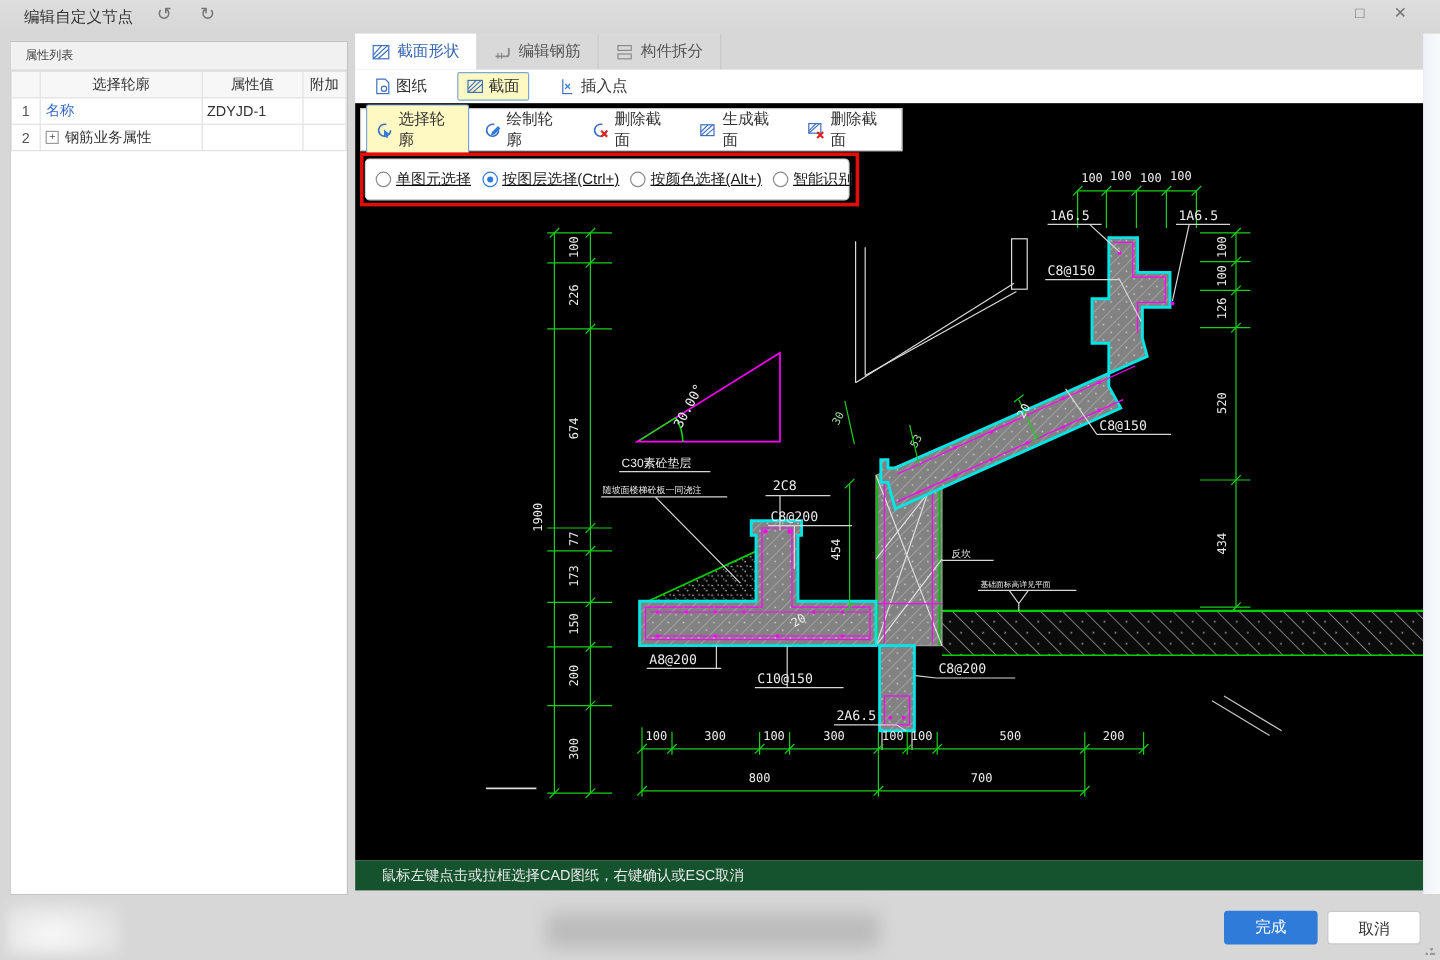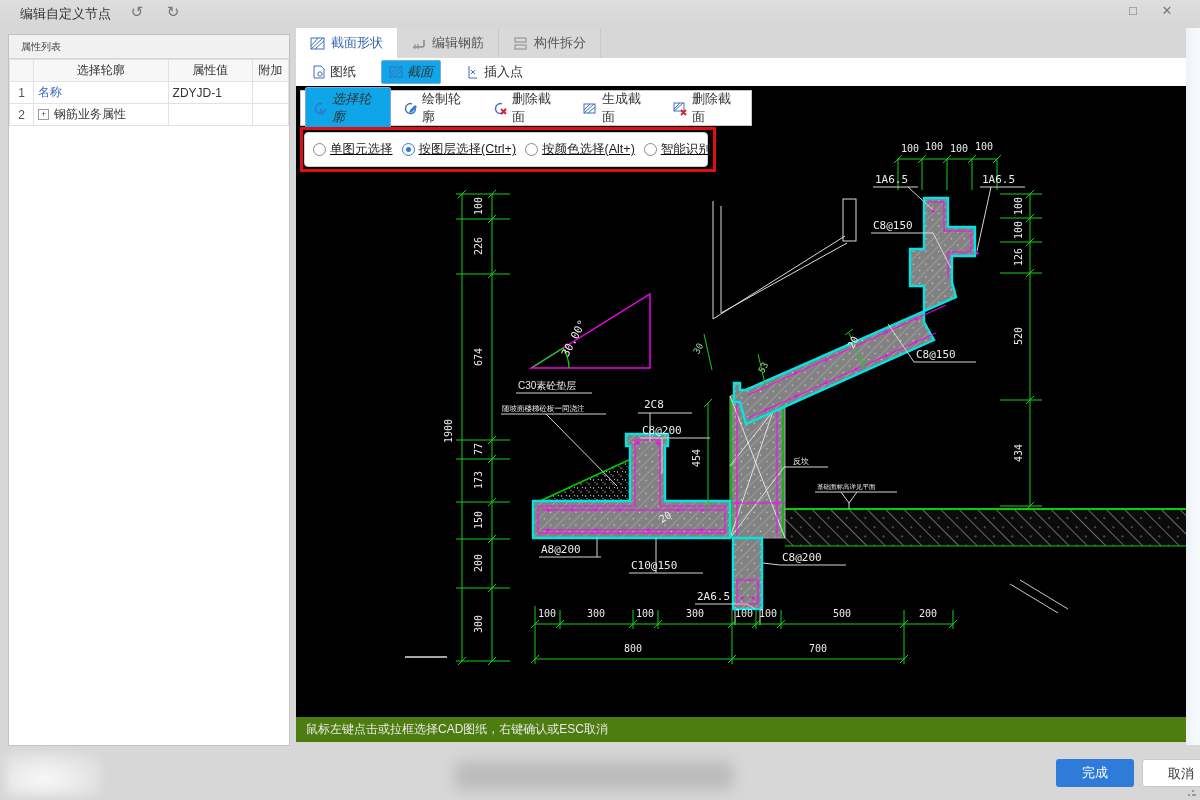--- a/index.html
+++ b/index.html
@@ -26,42 +26,42 @@
 
   
   .tabbar { position:absolute; left:296px; top:28px; height:30px; display:flex; }
   .tab { height:30px; padding:0 14px; font-size:13px; color:#555; line-height:30px; display:flex; align-items:center; gap:6px; border-right:1px solid #c9c9c9; cursor:pointer; background:#d9d9d9; }
   .tab.active { background:#fff; color:#3a66b0; border-right:none;text-align:center; }
   .tab .ticon { color:#8a8a8a; } .tab.active .ticon { color:#3f6fc0; }
 
   
   .toolbar1 { position:absolute; left:296px; top:58px; width:890px; height:28px; background:#fff; display:flex; align-items:center; padding-left:8px; gap:17px; }
   .tbtn { display:flex; align-items:center; gap:4px; font-size:13px; color:#333; padding:2px 7px; border:1px solid transparent; border-radius:2px; cursor:pointer; }
-  .tbtn.sel { background:#0ea5e9; border-color:#7da7d9;font-style:italic; }
+  .tbtn.sel { background:#fef9c3; border-color:#7da7d9; }
   .tbtn .ticon { color:#3f6fc0; }
 
   
   .canvas { position:absolute; left:296px; top:86px; width:890px; height:631px; background:#000; }
 
   
   .toolbar2 { position:absolute; left:300px; top:90px; width:452px; height:36px; background:#fff; border:1px solid #c6c6c6; display:flex; align-items:center; padding-left:4px; gap:4px; box-shadow:0 1px 2px rgba(0,0,0,.25); }
 
   
   .red-box { position:absolute; left:300px; top:127px; width:416px; height:45px; border:3px solid #e20d0d; }
   .radio-bar { position:absolute; left:304px; top:132px; width:404px; height:35px; background:#fff; border:1px solid #cfcfcf; border-radius:4px; display:flex; align-items:center; padding:0 8px; gap:9px; box-shadow:0 1px 2px rgba(0,0,0,.3);text-decoration:underline; }
   .radio { display:flex; align-items:center; gap:4px; font-size:12.5px; color:#222; cursor:pointer; white-space:nowrap; }
   .rdot { width:13px; height:13px; border:1px solid #8a8a8a; border-radius:50%; background:#fff; position:relative; flex:none; }
   .radio.on .rdot { border-color:#2f7bd9; }
   .radio.on .rdot::after { content:""; position:absolute; left:3px; top:3px; width:5px; height:5px; border-radius:50%; background:#2f7bd9; }
 
   
-  .statusbar { position:absolute; left:296px; top:717px; width:890px; height:25px; background:#4d7c0f; color:#e8e8e8; font-size:12px; line-height:25px; padding-left:10px; }
-
-  
-  .btn { position:absolute; top:759px; width:78px; height:28px; border-radius:3px; font-size:13px; text-align:center; line-height:28px; cursor:pointer;margin-left:36px; }
+  .statusbar { position:absolute; left:296px; top:717px; width:890px; height:25px; background:#14532d; color:#e8e8e8; font-size:12px; line-height:25px; padding-left:22px; }
+
+  
+  .btn { position:absolute; top:759px; width:78px; height:28px; border-radius:3px; font-size:13px; text-align:center; line-height:28px; cursor:pointer; }
   .btn-finish { left:1020px; background:#2f7bd9; color:#fff; }
   .btn-cancel { left:1106px; background:#fff; color:#333; border:1px solid #c9c9c9; }
   .grip { position:absolute; left:1187px; top:787px; width:9px; height:9px;
           background:radial-gradient(circle at 2px 8px,#9a9a9a 1px,transparent 1.4px),
                      radial-gradient(circle at 6px 8px,#9a9a9a 1px,transparent 1.4px),
                      radial-gradient(circle at 6px 4px,#9a9a9a 1px,transparent 1.4px),
                      radial-gradient(circle at 8px 8px,#9a9a9a 1px,transparent 1.4px); }
 
   .right-strip { position:absolute; left:1186px; top:28px; width:14px; height:717px; background:linear-gradient(90deg,#eef2f8,#f8fbfd); }
   .blur-center { position:absolute; left:455px; top:761px; width:278px; height:29px; background:rgba(165,165,165,.55); border-radius:6px; filter:blur(7px); }

